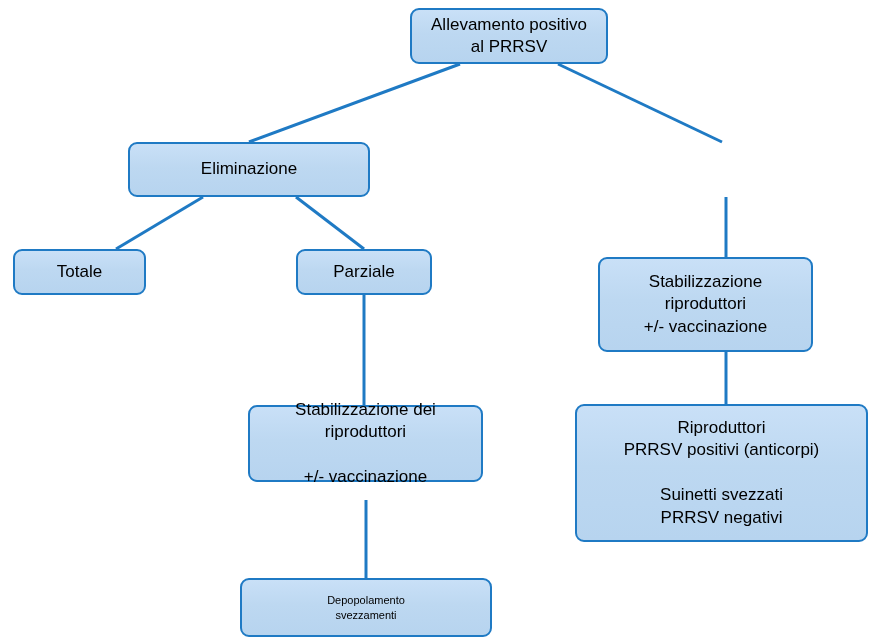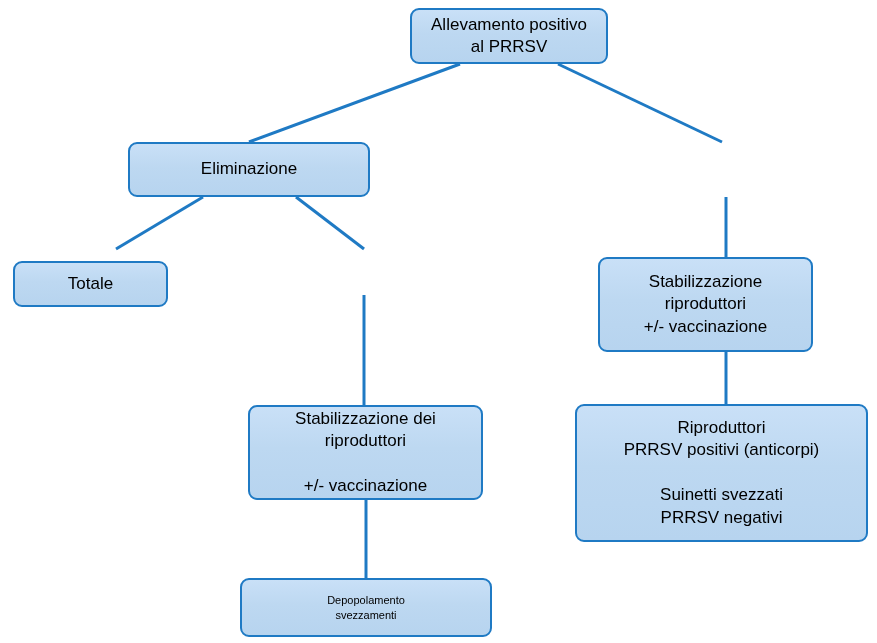--- a/index.html
+++ b/index.html
@@ -59,25 +59,26 @@
       <line x1="203" y1="197" x2="116" y2="249" stroke="#1f7ac4" stroke-width="3" stroke-linecap="butt"></line>
       <line x1="296" y1="197" x2="364" y2="249" stroke="#1f7ac4" stroke-width="3" stroke-linecap="butt"></line>
       <line x1="364" y1="295" x2="364" y2="405" stroke="#1f7ac4" stroke-width="3" stroke-linecap="butt"></line>
       <line x1="366" y1="500" x2="366" y2="578" stroke="#1f7ac4" stroke-width="3" stroke-linecap="butt"></line>
       <line x1="726" y1="197" x2="726" y2="257" stroke="#1f7ac4" stroke-width="3" stroke-linecap="butt"></line>
       <line x1="726" y1="352" x2="726" y2="404" stroke="#1f7ac4" stroke-width="3" stroke-linecap="butt"></line>
     </svg>
 <div class="node" style="left: 128px; top: 142px; width: 242px; height: 55px; font-size: 17px;"><span class="node-text">Eliminazione</span></div>
     <div class="node" style="left: 410px; top: 8px; width: 198px; height: 56px; font-size: 17px;"><span class="node-text">Allevamento positivo
 al PRRSV</span></div>
-    <div class="node" style="left: 13px; top: 249px; width: 155px; height: 46px; font-size: 17px; margin-top: 12px;"><span class="node-text">Totale</span></div>
+    <div class="node" style="left: 13px; top: 249px; width: 133px; height: 46px; font-size: 17px;"><span class="node-text">Totale</span></div>
+    <div class="node" style="left: 296px; top: 249px; width: 136px; height: 46px; font-size: 17px;"><span class="node-text">Parziale</span></div>
     <div class="node" style="left: 598px; top: 257px; width: 215px; height: 95px; font-size: 17px;"><span class="node-text">Stabilizzazione
 riproduttori
 +/- vaccinazione</span></div>
-    <div class="node" style="left: 248px; top: 405px; width: 235px; height: 95px; font-size: 17px;"><span class="node-text">Stabilizzazione dei
+    <div class="node" style="left: 248px; top: 405px; width: 235px; height: 77px; font-size: 17px;"><span class="node-text">Stabilizzazione dei
 riproduttori
 
 +/- vaccinazione</span></div>
     <div class="node" style="left: 575px; top: 404px; width: 293px; height: 138px; font-size: 17px;"><span class="node-text">Riproduttori
 PRRSV positivi (anticorpi)
 
 Suinetti svezzati
 PRRSV negativi</span></div>
     <div class="node" style="left: 240px; top: 578px; width: 252px; height: 59px; font-size: 11px;"><span class="node-text">Depopolamento
 svezzamenti</span></div>

